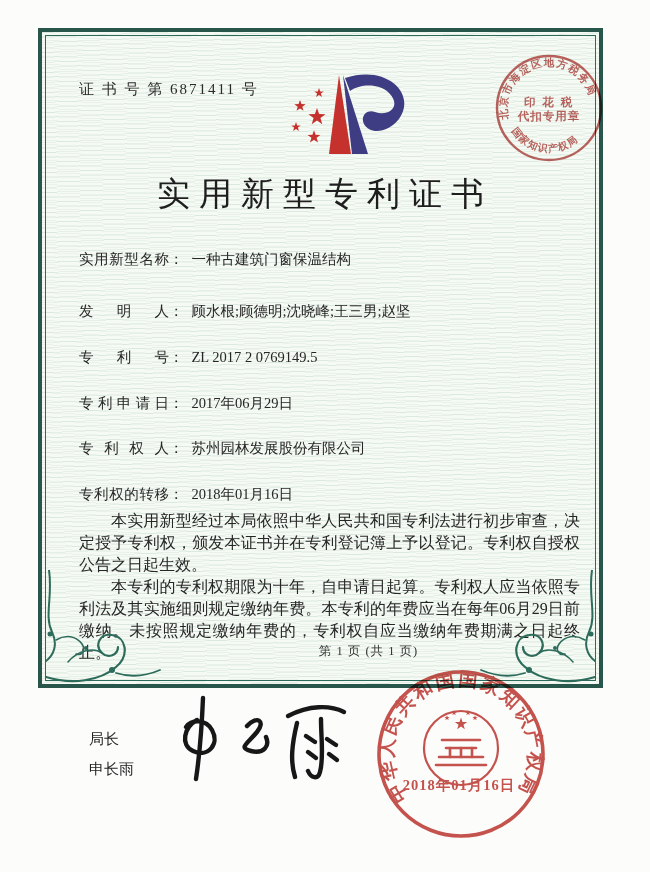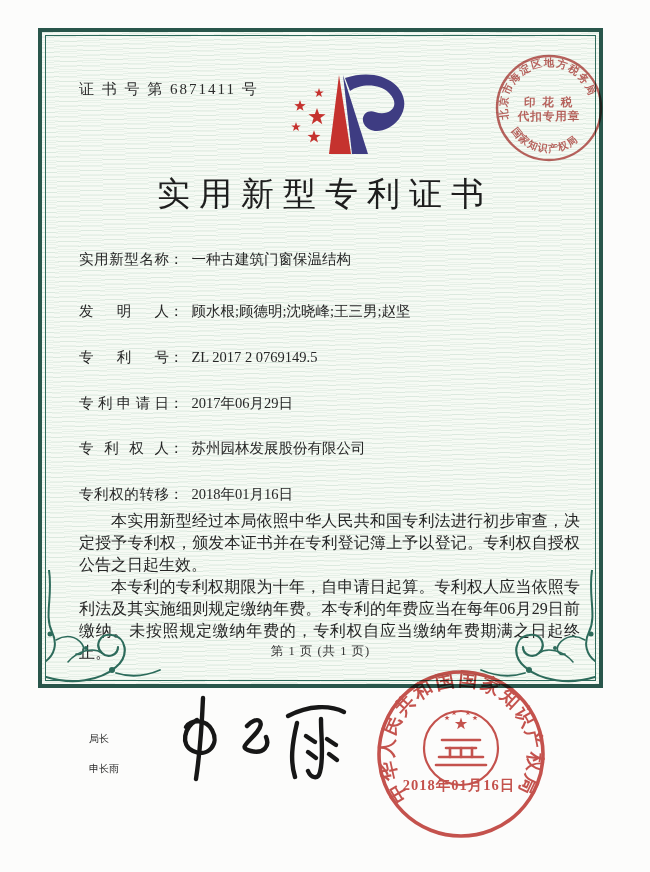--- a/index.html
+++ b/index.html
@@ -40,27 +40,27 @@
   .f-label{display:inline-block;width:90px;text-align:justify;text-align-last:justify;}
   .f-colon{display:inline-block;margin-right:8px;}
   .paras{
     position:absolute;left:37px;top:478px;width:501px;
     font-size:16px;line-height:22px;text-align:justify;color:#262626;
   }
   .paras p{margin:0;text-indent:2em;}
   .sig-block{
     position:absolute;left:47px;top:692px;
     font-family:"Liberation Sans","DejaVu Sans",sans-serif;
-    font-size:10px;color:#1f1f1f;line-height:30px;
+    font-size:15px;color:#1f1f1f;line-height:30px;
   }
   .sig-scrawl{position:absolute;left:127px;top:660px;}
   .official-seal{position:absolute;left:324px;top:620px;opacity:0.88;mix-blend-mode:multiply;}
   .footer{
     position:absolute;left:0;bottom:24px;width:100%;
-    text-align:center;font-size:12.5px;color:#333;letter-spacing:1px;
+    text-align:center;font-size:12.5px;color:#333;letter-spacing:1px;padding-left:48px;
   }
   .ornament{position:absolute;bottom:0;}
   .ornament.left{left:0;}
   .ornament.right{right:0;transform:scaleX(-1);}
 </style>
 </head>
 <body>
 
 <svg width="0" height="0" style="position:absolute" aria-hidden="true">
   <defs>

